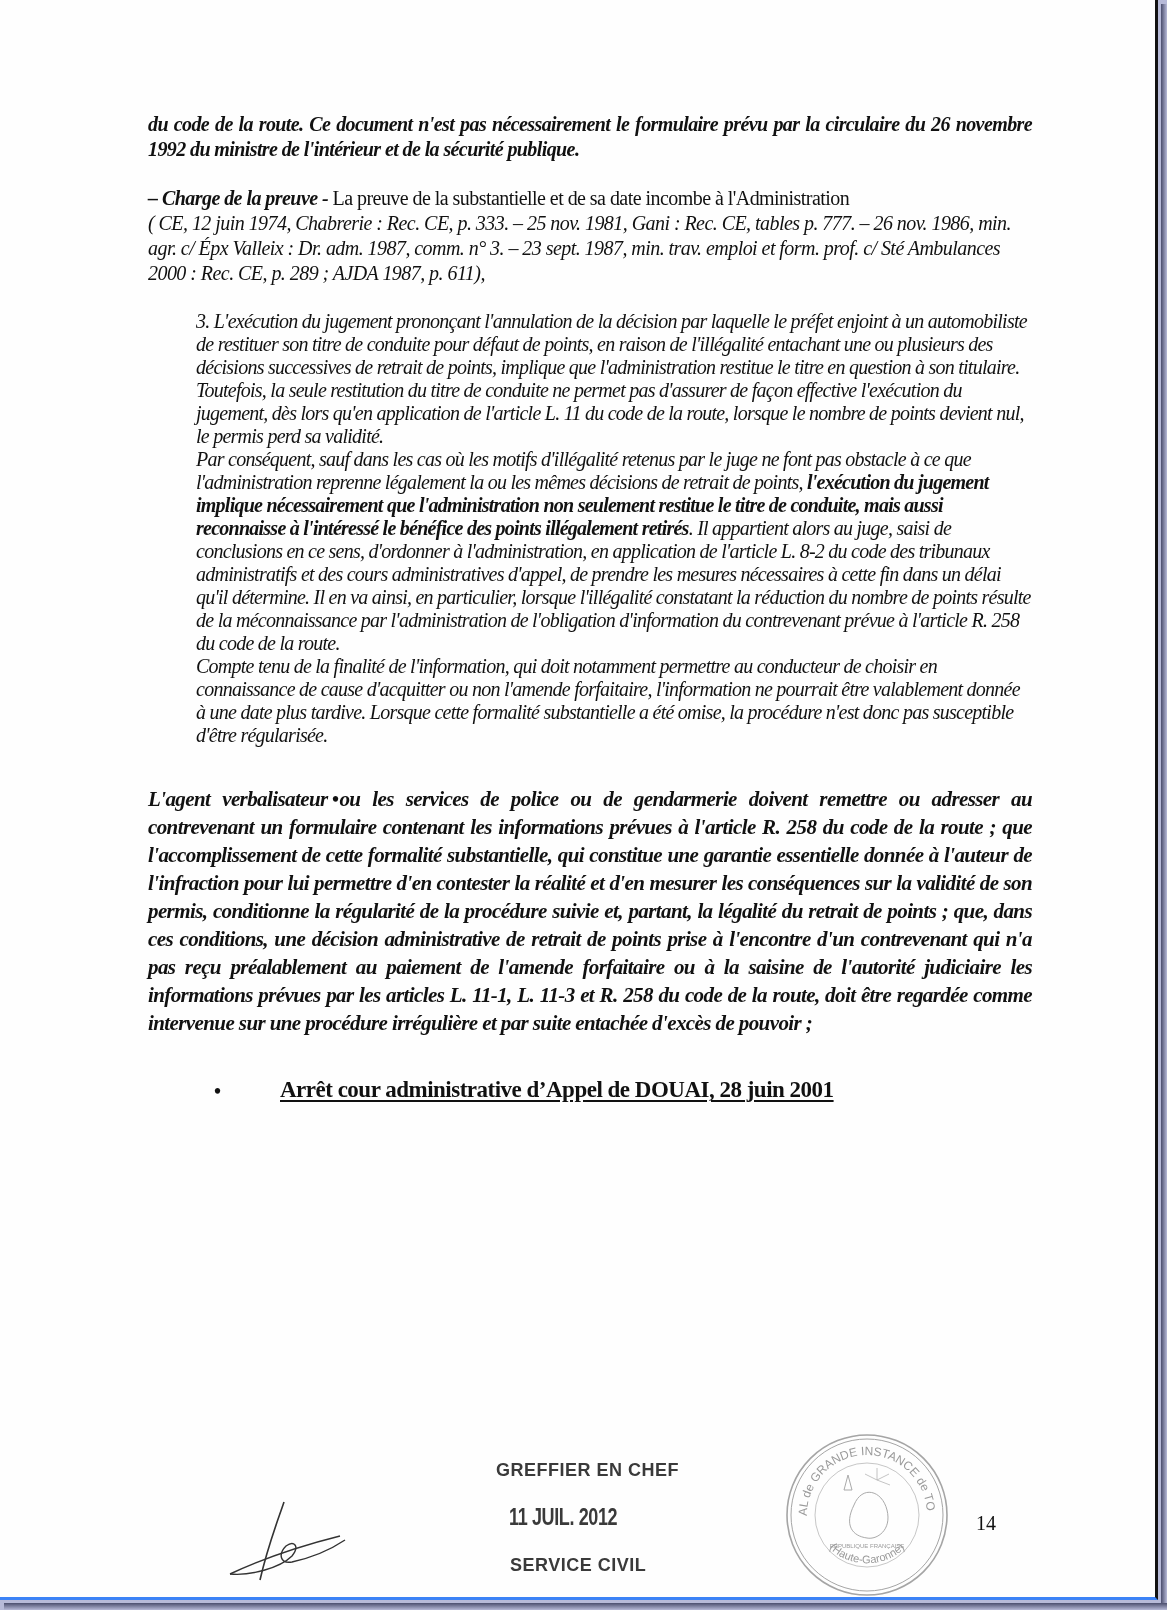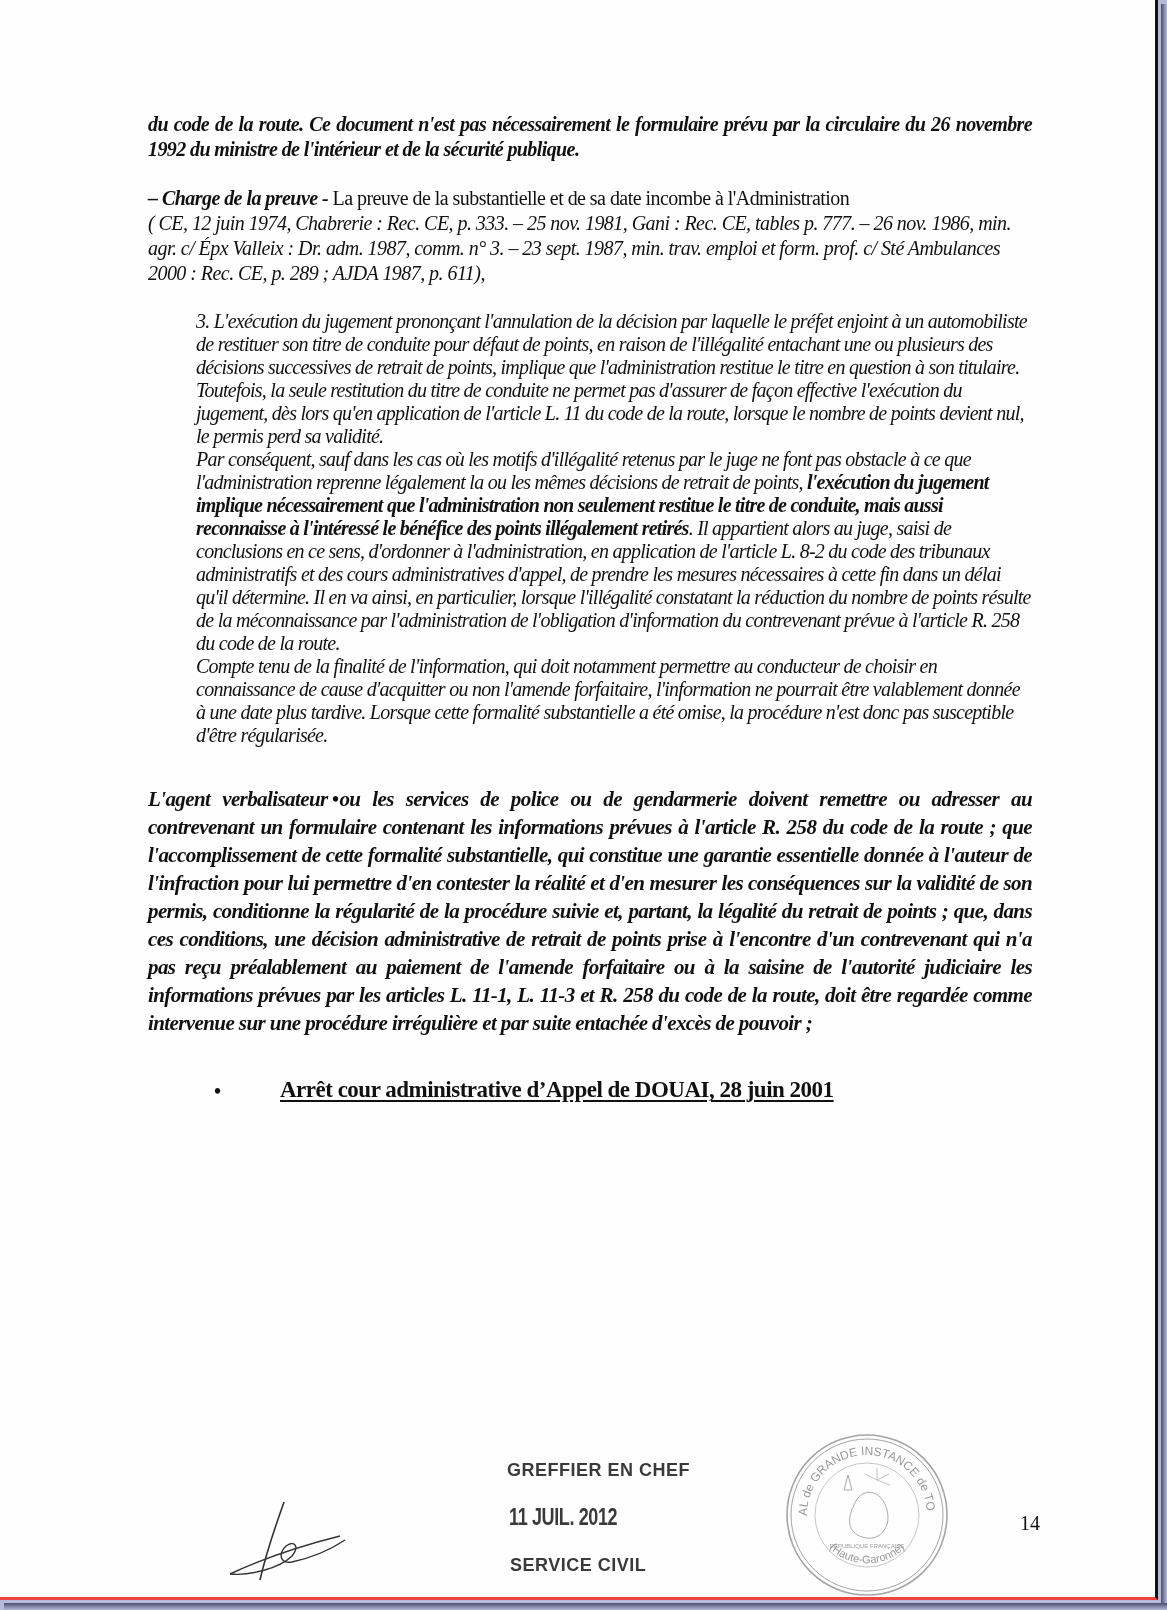--- a/index.html
+++ b/index.html
@@ -9,21 +9,21 @@
       position: relative;
       overflow: hidden;
       font-family: "Liberation Serif", "DejaVu Serif", serif;
       color: #111;
     }
     .page {
       position: absolute; left: 0; top: 0;
       width: 1158px; height: 1600px;
       background: #fefefe;
       border-right: 3px solid #111;
-      border-bottom: 3px solid #ef4444;
+      border-bottom: 3px solid #3b82f6;
       box-sizing: border-box;
     }
     .shadow-r {
       position: absolute; left: 1161px; top: 4px; width: 6px; height: 1606px;
       background: linear-gradient(to right, #4b4e6e, #b7bad8);
     }
     .shadow-b {
       position: absolute; left: 4px; top: 1603px; width: 1163px; height: 7px;
       background: linear-gradient(to bottom, #4b4e6e, #b7bad8);
     }
@@ -66,25 +66,25 @@
     .h2 .bullet { left: 66px; top: 3px; }
     .para5 {
       margin-top: 24px; font-size: 21px; line-height: 28px;
       text-align: justify; letter-spacing: -0.6px;
     }
 
     .stamp-text {
       position: absolute; font-family: "Liberation Sans", "DejaVu Sans", sans-serif;
       font-weight: bold; color: #3a3a3a;
     }
-    .greffier { left: 507px; top: 1460px; font-size: 18px; letter-spacing: 0.5px; }
+    .greffier { left: 496px; top: 1460px; font-size: 18px; letter-spacing: 0.5px; }
     .date-stamp { left: 509px; top: 1503px; font-size: 24px; font-family: "Liberation Sans Narrow", "Liberation Sans", sans-serif; letter-spacing: -0.5px; transform: scaleX(0.75); transform-origin: left top; }
     .service { left: 510px; top: 1555px; font-size: 18px; letter-spacing: 0.5px; }
     .page-number {
-      position: absolute; left: 1020px; top: 1512px; font-size: 20px;
+      position: absolute; left: 976px; top: 1512px; font-size: 20px;
     }
     .signature { position: absolute; left: 220px; top: 1500px; }
     .seal { position: absolute; left: 782px; top: 1430px; }
   </style>
 </head>
 <body>
 
 <div class="page">
   <div class="content">
 

